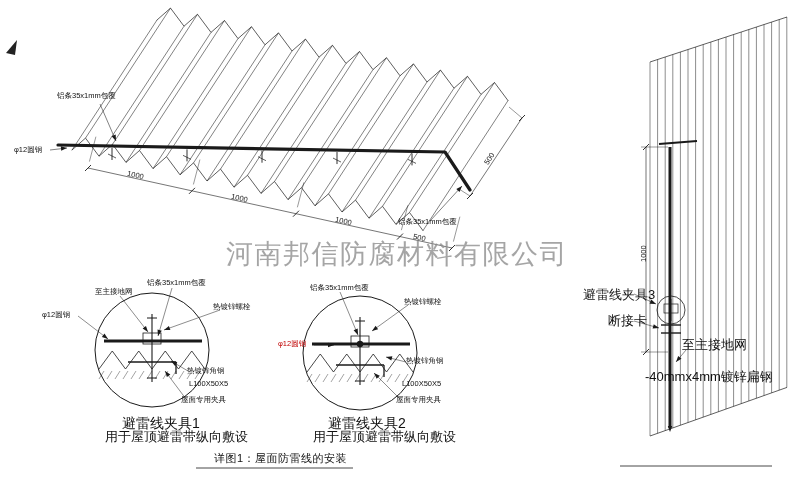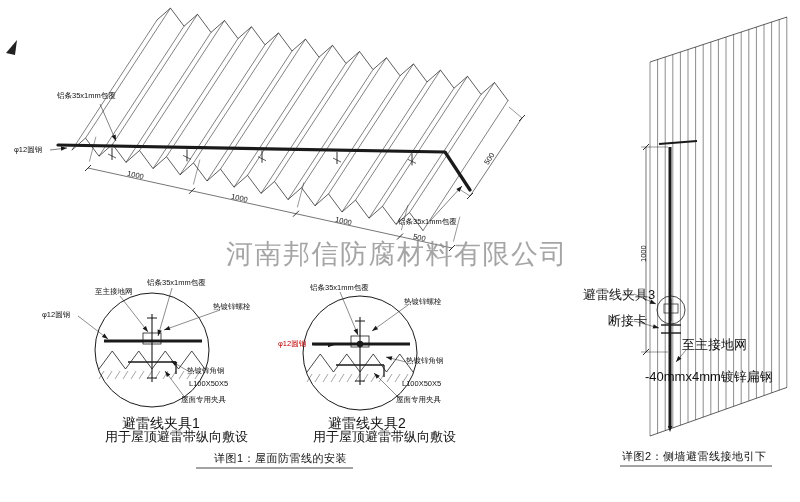--- a/index.html
+++ b/index.html
@@ -236,14 +236,13 @@
   <span class="lbl title" style="left:328px;top:415px">避雷线夹具2</span>
   <span class="lbl sub" style="left:313px;top:430px">用于屋顶避雷带纵向敷设</span>
 
   <span class="lbl" style="left:640px;top:262px;transform:rotate(-90deg)">1000</span>
   <span class="lbl sub" style="left:583px;top:288px">避雷线夹具3</span>
   <span class="lbl sub" style="left:608px;top:314px">断接卡</span>
   <span class="lbl sub" style="left:682px;top:338px">至主接地网</span>
   <span class="lbl sub" style="left:645px;top:370px">-40mmx4mm镀锌扁钢</span>
 
   <span class="lbl cap" style="left:214px;top:452px">详图1：屋面防雷线的安装</span>
-  <span class="lbl cap" style="left:622px;top:450px">详图2：侧墙避雷线接地引下</span>
 </div>
 
 </body></html>

